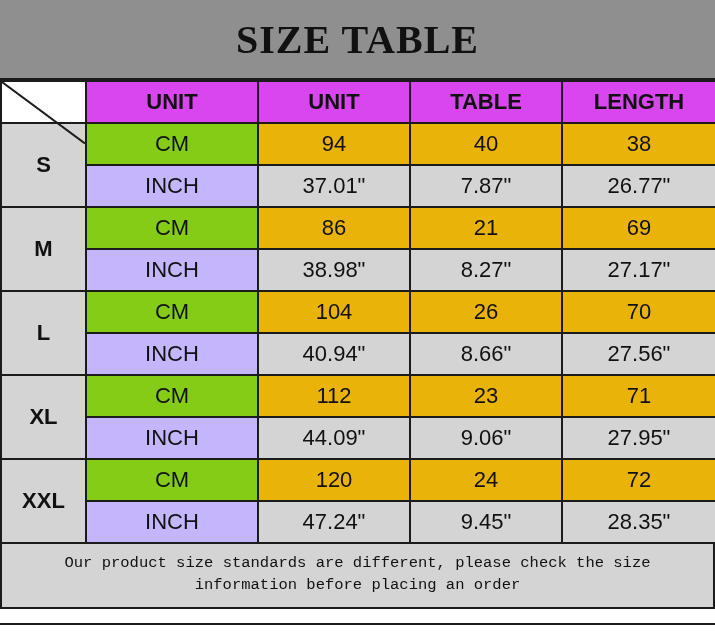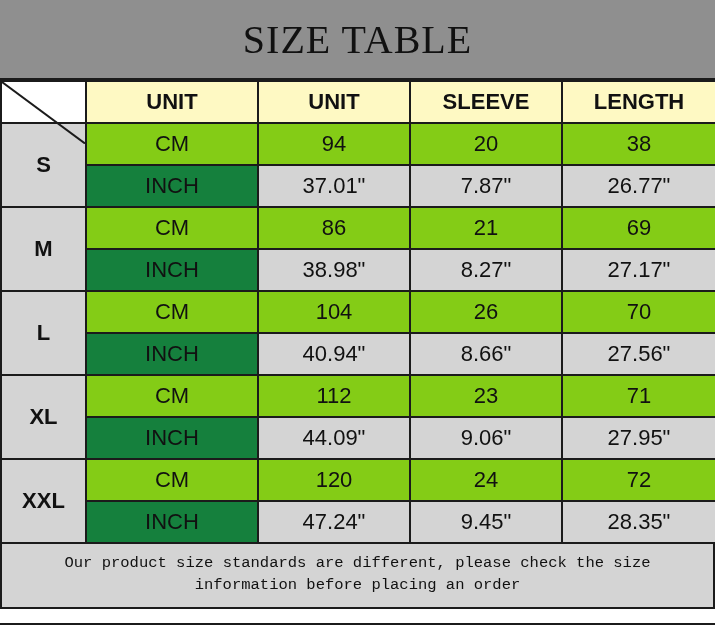--- a/index.html
+++ b/index.html
@@ -22,21 +22,21 @@
     height: 80px;
     background: #8f8f8f;
     border-bottom: 2px solid #1b1b1b;
     display: flex;
     align-items: center;
     justify-content: center;
     box-sizing: border-box;
   }
   .title-text {
     font-family: "Liberation Serif", serif;
-    font-weight: normal;
+    font-weight: bold;
     font-size: 40px;
     letter-spacing: 1px;
     color: #111111;
     text-align: center;
   }
   table.size-table {
     border-collapse: collapse;
     width: 715px;
     table-layout: fixed;
   }
@@ -60,40 +60,40 @@
     background: #ffffff;
     position: relative;
     height: 63px;
     padding: 0;
   }
   td.corner .slash {
     position: absolute;
     left: 0; top: 0; right: 0; bottom: 0;
   }
   td.header {
-    background: #fef9c3;
+    background: #d946ef;
     font-weight: bold;
     font-size: 23px;
     height: 63px;
   }
   td.size-cell {
     background: #d4d4d4;
     font-weight: bold;
     font-size: 23px;
   }
   td.unit-cm {
     background: #84cc16;
     font-size: 23px;
   }
   td.unit-inch {
-    background: #15803d;
+    background: #c4b5fd;
     font-size: 23px;
   }
   td.val-cm {
-    background: #84cc16;
+    background: #eab308;
     font-size: 23px;
     margin-left: 24px;
   }
   td.val-inch {
     background: #d4d4d4;
     font-size: 23px;
   }
   .note {
     border: 2px solid #1b1b1b;
     border-top: none;
@@ -134,29 +134,29 @@
     </colgroup>
     <tbody>
       <tr>
         <td class="corner">
           <svg class="slash" viewBox="0 0 85 63" preserveAspectRatio="none">
             <line x1="0" y1="0" x2="85" y2="63" stroke="#1b1b1b" stroke-width="2"></line>
           </svg>
         </td>
         <td class="header">UNIT</td>
         <td class="header">UNIT</td>
-        <td class="header">SLEEVE</td>
+        <td class="header">TABLE</td>
         <td class="header">LENGTH</td>
       </tr>
 
       <tr>
         <td class="size-cell" rowspan="2">S</td>
         <td class="unit-cm">CM</td>
         <td class="val-cm">94</td>
-        <td class="val-cm">20</td>
+        <td class="val-cm">40</td>
         <td class="val-cm">38</td>
       </tr>
       <tr>
         <td class="unit-inch">INCH</td>
         <td class="val-inch">37.01"</td>
         <td class="val-inch">7.87"</td>
         <td class="val-inch">26.77"</td>
       </tr>
 
       <tr>

